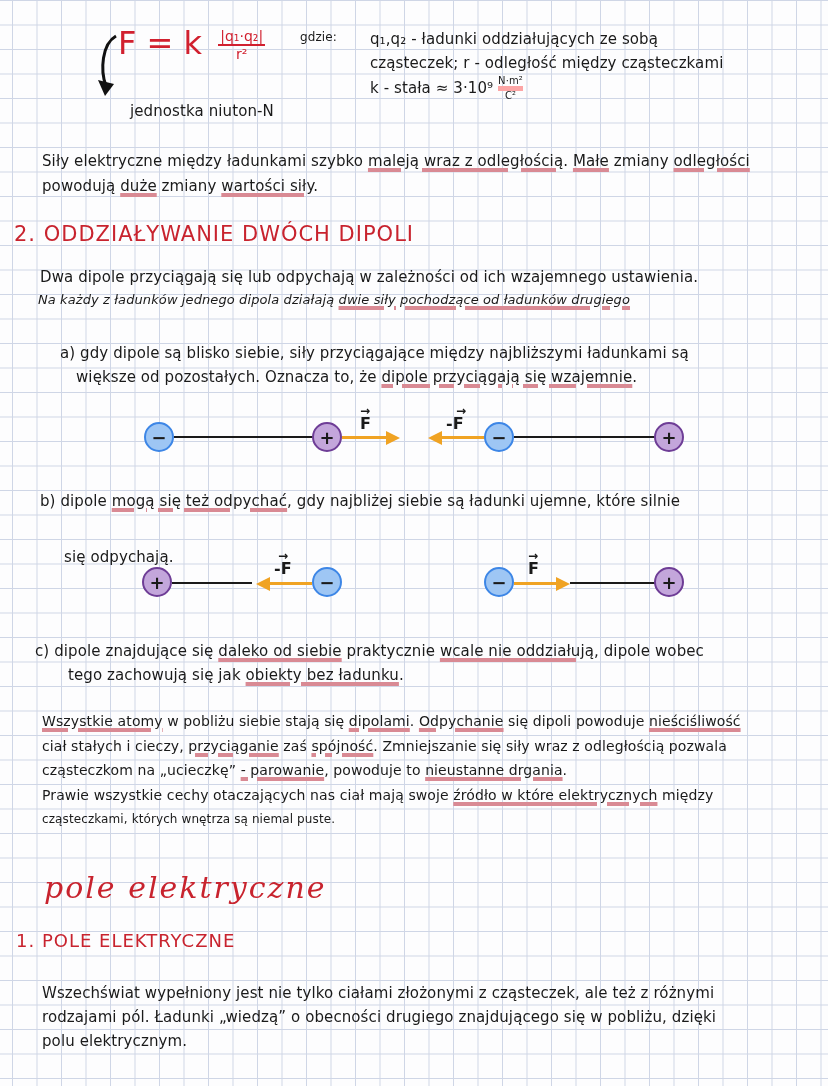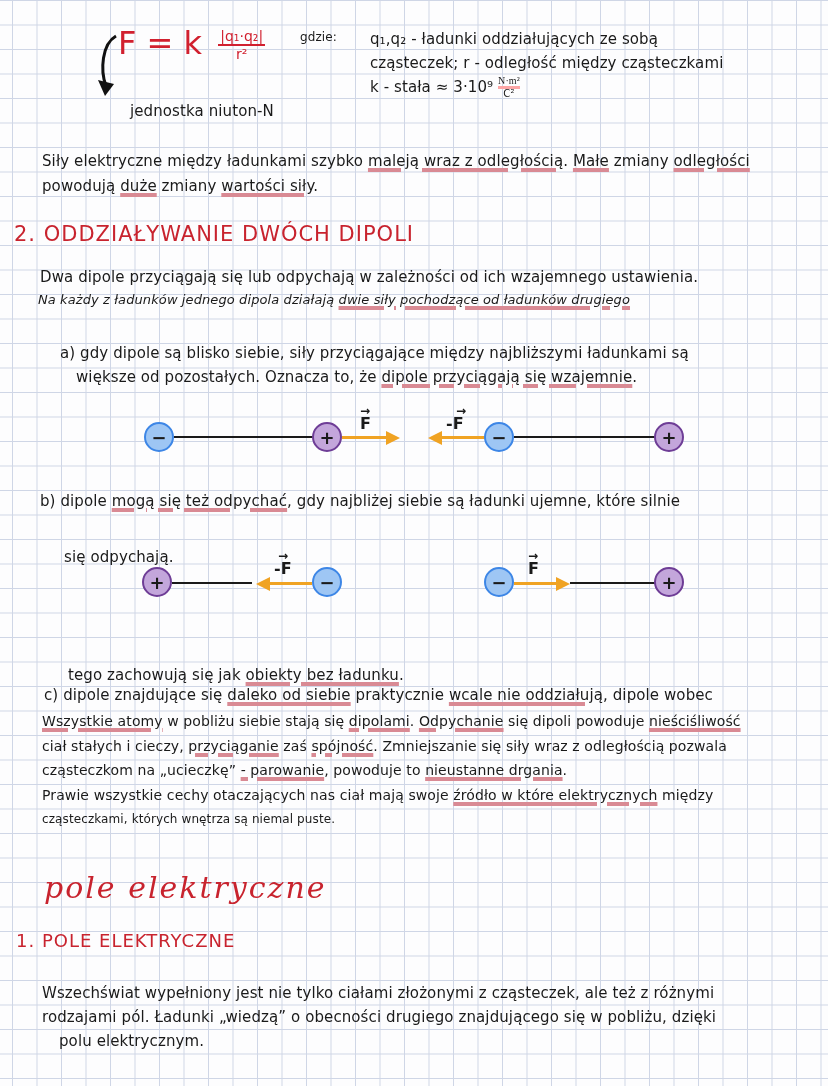--- a/index.html
+++ b/index.html
@@ -14,21 +14,21 @@
       font-family:"DejaVu Sans", sans-serif;
       color:#1a1a1a;
     }
     .abs { position:absolute; white-space:nowrap; }
     .hand { font-family:"DejaVu Sans", sans-serif; font-size:15px; letter-spacing:0.1px; }
     .hl { text-decoration:underline; text-decoration-color:#d98a94; text-decoration-thickness:4px; text-underline-offset:2px; }
     .formula { font-size:32px; color:#d1202f; }
     .frac { display:inline-block; vertical-align:middle; text-align:center; font-size:14px; margin-left:6px; }
     .frac .num { border-bottom:2px solid #d1202f; padding:0 2px; }
     .smallfrac { display:inline-block; vertical-align:middle; text-align:center; font-size:10px; line-height:10px; }
-    .smallfrac .num { border-bottom:3px solid #fca5a5;font-family:Liberation Serif, serif; }
+    .smallfrac .num { border-bottom:5px solid #fca5a5; }
     .h2 { font-size:21px; color:#c8232e; letter-spacing:1px; }
     .script { font-family:"DejaVu Serif", serif; font-style:italic; font-size:30px; color:#c8232e; letter-spacing:2px; }
     .charge { position:absolute; width:30px; height:30px; border-radius:50%; display:flex; align-items:center; justify-content:center; font-weight:bold; font-size:18px; box-sizing:border-box; }
     .neg { background:#9ec6f4; border:2px solid #3d86e6; }
     .pos { background:#c3a6db; border:2px solid #6e3d96; }
     .rod { position:absolute; height:2px; background:#1a1a1a; }
     .force { position:absolute; height:3px; background:#f0a323; }
     .ah-r { position:absolute; width:0; height:0; border-top:7px solid transparent; border-bottom:7px solid transparent; border-left:14px solid #f0a323; }
     .ah-l { position:absolute; width:0; height:0; border-top:7px solid transparent; border-bottom:7px solid transparent; border-right:14px solid #f0a323; }
     .flabel { position:absolute; font-weight:bold; font-size:16px; }
@@ -116,21 +116,21 @@
 
   <div class="charge neg" style="left:484px;top:567px;">−</div>
   <div class="force" style="left:514px;top:582px;width:44px;"></div>
   <div class="ah-r" style="left:556px;top:577px;"></div>
   <div class="vec" style="left:528px;top:551px;">→</div>
   <div class="flabel" style="left:528px;top:559px;">F</div>
   <div class="rod" style="left:570px;top:582px;width:86px;"></div>
   <div class="charge pos" style="left:654px;top:567px;">+</div>
 </div>
 
-<div class="abs hand" style="left:44px;top:642px;margin-top:44px;">
+<div class="abs hand" style="left:35px;top:642px;">
   <span>c) dipole znajdujące się </span><span class="hl">daleko od siebie</span><span> praktycznie </span><span class="hl">wcale nie oddziałują</span><span>, dipole wobec</span>
 </div>
 <div class="abs hand" style="left:68px;top:666px;">
   <span>tego zachowują się jak </span><span class="hl">obiekty bez ładunku</span><span>.</span>
 </div>
 
 <div class="abs hand" style="left:42px;top:713px;font-size:14px;">
   <span class="hl">Wszystkie atomy</span><span> w pobliżu siebie stają się </span><span class="hl">dipolami</span><span>. </span><span class="hl">Odpychanie</span><span> się dipoli powoduje </span><span class="hl">nieściśliwość</span>
 </div>
 <div class="abs hand" style="left:42px;top:738px;font-size:14px;">
@@ -142,13 +142,13 @@
 <div class="abs hand" style="left:42px;top:787px;font-size:14px;">
   <span>Prawie wszystkie cechy otaczających nas ciał mają swoje </span><span class="hl">źródło w które elektrycznych</span><span> między</span>
 </div>
 <div class="abs hand" style="left:42px;top:812px;font-size:12px;">cząsteczkami, których wnętrza są niemal puste.</div>
 
 <div class="abs script" style="left:44px;top:870px;">pole elektryczne</div>
 <div class="abs h2" style="left:16px;top:930px;font-size:18px;">1. POLE ELEKTRYCZNE</div>
 
 <div class="abs hand" style="left:42px;top:984px;">Wszechświat wypełniony jest nie tylko ciałami złożonymi z cząsteczek, ale też z różnymi</div>
 <div class="abs hand" style="left:42px;top:1008px;">rodzajami pól. Ładunki „wiedzą” o obecności drugiego znajdującego się w pobliżu, dzięki</div>
-<div class="abs hand" style="left:59px;top:1032px;">polu elektrycznym.</div>
+<div class="abs hand" style="left:42px;top:1032px;">polu elektrycznym.</div>
 
 </body></html>

